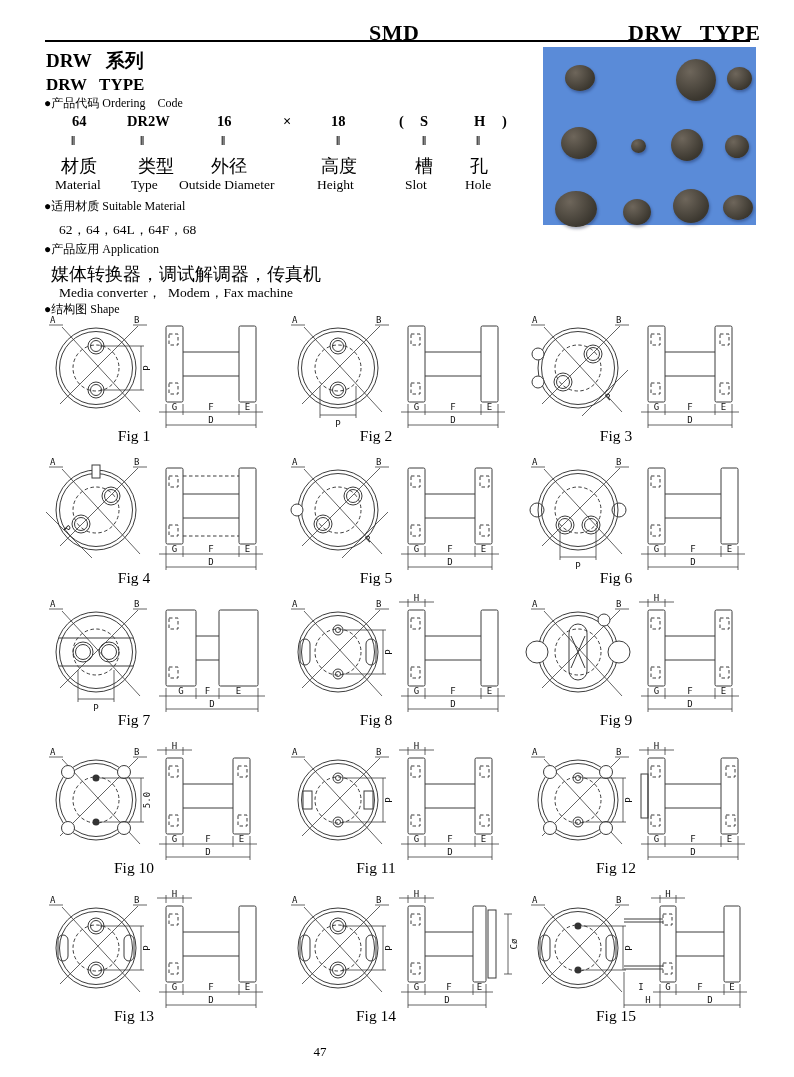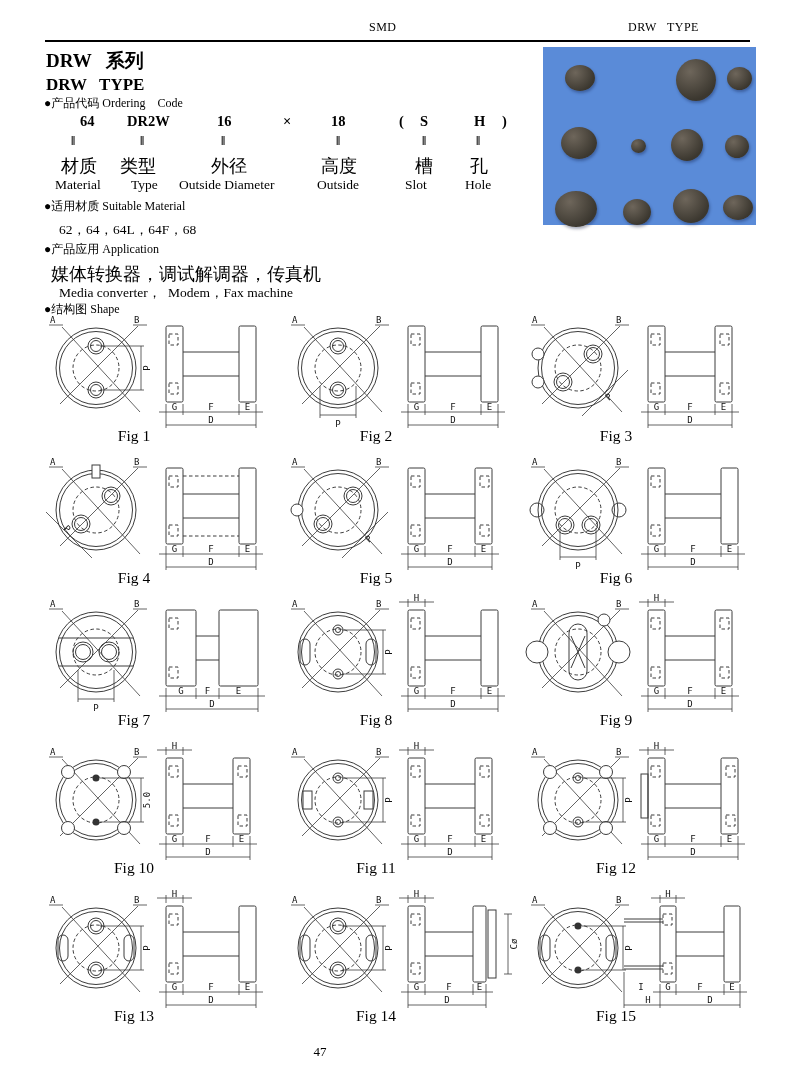--- a/index.html
+++ b/index.html
@@ -1,21 +1,21 @@
 <!DOCTYPE html>
 <html><head>
 <meta charset="utf-8">
 <style>
   *{margin:0;padding:0;box-sizing:border-box}
   html,body{background:#fff}
   .page{position:relative;width:794px;height:1077px;background:#fff;overflow:hidden;
         font-family:"Liberation Serif",serif;color:#000}
   .abs{position:absolute;white-space:pre}
   .rule{position:absolute;left:45px;top:40px;width:705px;height:2px;background:#000}
-  .hdr{font-size:12px;font-weight:normal;letter-spacing:.5px}
+  .hdr{font-size:22px;font-weight:bold;letter-spacing:.5px}
   .t1{font-size:19px;font-weight:bold}
   .t2{font-size:17px;font-weight:bold}
   .bullet{font-size:12px}
   .code{font-size:14.5px;font-weight:bold}
   .bar{font-size:13px;font-weight:bold}
   .cn{font-size:18px}
   .en{font-size:13.5px}
   .photo{position:absolute;left:543px;top:47px;width:213px;height:178px;background:#5a8bd8}
   .comp{position:absolute;border-radius:50%;
         background:radial-gradient(circle at 35% 30%,#6e665b,#3b372f 72%);
@@ -40,48 +40,48 @@
 
   <span class="abs hdr" style="left:369px;top:20px">SMD</span>
   <span class="abs hdr" style="left:628px;top:20px">DRW   TYPE</span>
   <div class="rule"></div>
 
   <span class="abs t1" style="left:46px;top:48px">DRW   系列</span>
   <span class="abs t2" style="left:46px;top:75px">DRW   TYPE</span>
 
   <span class="abs bullet" style="left:44px;top:95px">●产品代码 Ordering    Code</span>
 
-  <span class="abs code" style="left:80px;top:113px">64</span>
+  <span class="abs code" style="left:72px;top:113px">64</span>
   <span class="abs code" style="left:127px;top:113px">DR2W</span>
   <span class="abs code" style="left:217px;top:113px">16</span>
   <span class="abs code" style="left:283px;top:113px">×</span>
   <span class="abs code" style="left:331px;top:113px">18</span>
   <span class="abs code" style="left:399px;top:113px">(</span>
   <span class="abs code" style="left:420px;top:113px">S</span>
   <span class="abs code" style="left:474px;top:113px">H</span>
   <span class="abs code" style="left:502px;top:113px">)</span>
 
   <span class="abs bar" style="left:71px;top:133px">‖</span>
   <span class="abs bar" style="left:140px;top:133px">‖</span>
   <span class="abs bar" style="left:221px;top:133px">‖</span>
   <span class="abs bar" style="left:336px;top:133px">‖</span>
   <span class="abs bar" style="left:422px;top:133px">‖</span>
   <span class="abs bar" style="left:476px;top:133px">‖</span>
 
   <span class="abs cn" style="left:61px;top:154px">材质</span>
-  <span class="abs cn" style="left:120px;top:154px">类型</span>
+  <span class="abs cn" style="left:138px;top:154px">类型</span>
   <span class="abs cn" style="left:211px;top:154px">外径</span>
   <span class="abs cn" style="left:321px;top:154px">高度</span>
   <span class="abs cn" style="left:415px;top:154px">槽</span>
   <span class="abs cn" style="left:470px;top:154px">孔</span>
 
   <span class="abs en" style="left:55px;top:177px">Material</span>
   <span class="abs en" style="left:131px;top:177px">Type</span>
   <span class="abs en" style="left:179px;top:177px">Outside Diameter</span>
-  <span class="abs en" style="left:317px;top:177px">Outside</span>
+  <span class="abs en" style="left:317px;top:177px">Height</span>
   <span class="abs en" style="left:405px;top:177px">Slot</span>
   <span class="abs en" style="left:465px;top:177px">Hole</span>
 
   <span class="abs bullet" style="left:44px;top:198px">●适用材质 Suitable Material</span>
   <span class="abs en" style="left:59px;top:221px">62，64，64L，64F，68</span>
 
   <span class="abs bullet" style="left:44px;top:241px">●产品应用 Application</span>
   <span class="abs cn" style="left:51px;top:262px">媒体转换器，调试解调器，传真机</span>
   <span class="abs en" style="left:59px;top:284px">Media converter，  Modem，Fax machine</span>
 

